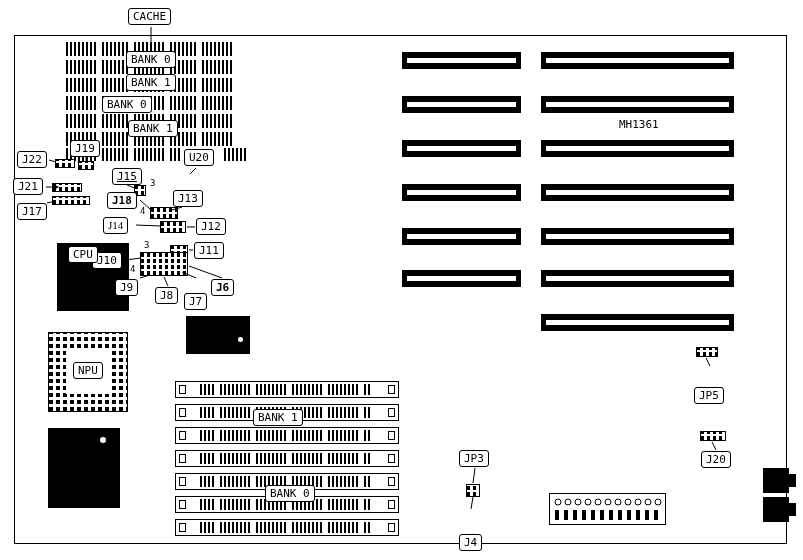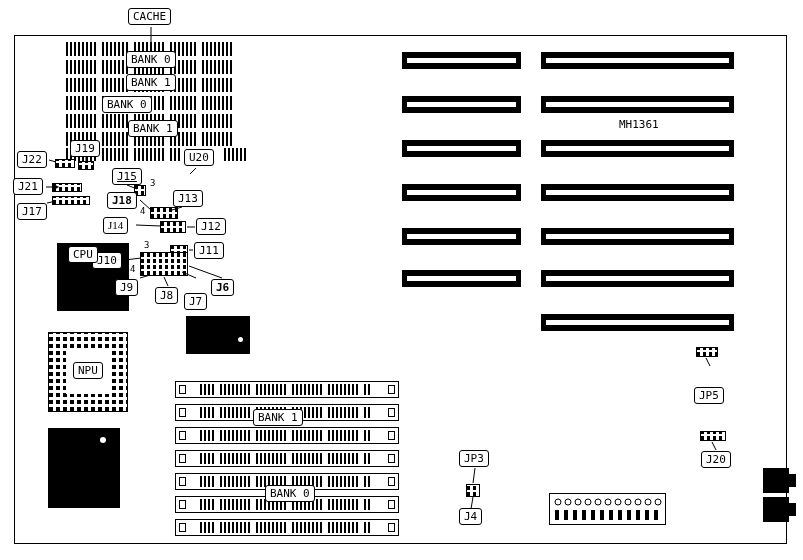--- a/index.html
+++ b/index.html
@@ -200,21 +200,21 @@
   <div class="silk" style="left:619px; top:71px;margin-top:48px;">MH1361</div>
 
   <div class="pins" style="left:696px; top:347px; width:22px; height:10px;"></div>
   <div class="callout" style="left:694px; top:387px;">JP5</div>
 
   <div class="pins" style="left:700px; top:431px; width:26px; height:10px;"></div>
   <div class="callout" style="left:701px; top:451px;">J20</div>
 
   <div class="callout" style="left:459px; top:450px;">JP3</div>
   <div class="pins" style="left:466px; top:484px; width:14px; height:13px;"></div>
-  <div class="callout" style="left:459px; top:508px;">J4</div>
+  <div class="callout" style="left:459px; top:534px;">J4</div>
 
   <div class="power" style="left:549px; top:493px; width:117px; height:32px;">
     <svg width="115" height="30" viewBox="0 0 115 30">
       <g stroke="#000" stroke-width="1" fill="none">
         <circle cx="8" cy="8" r="3"></circle>
           <circle cx="18" cy="8" r="3"></circle>
           <circle cx="28" cy="8" r="3"></circle>
         <circle cx="38" cy="8" r="3"></circle>
           <circle cx="48" cy="8" r="3"></circle>
           <circle cx="58" cy="8" r="3"></circle>

